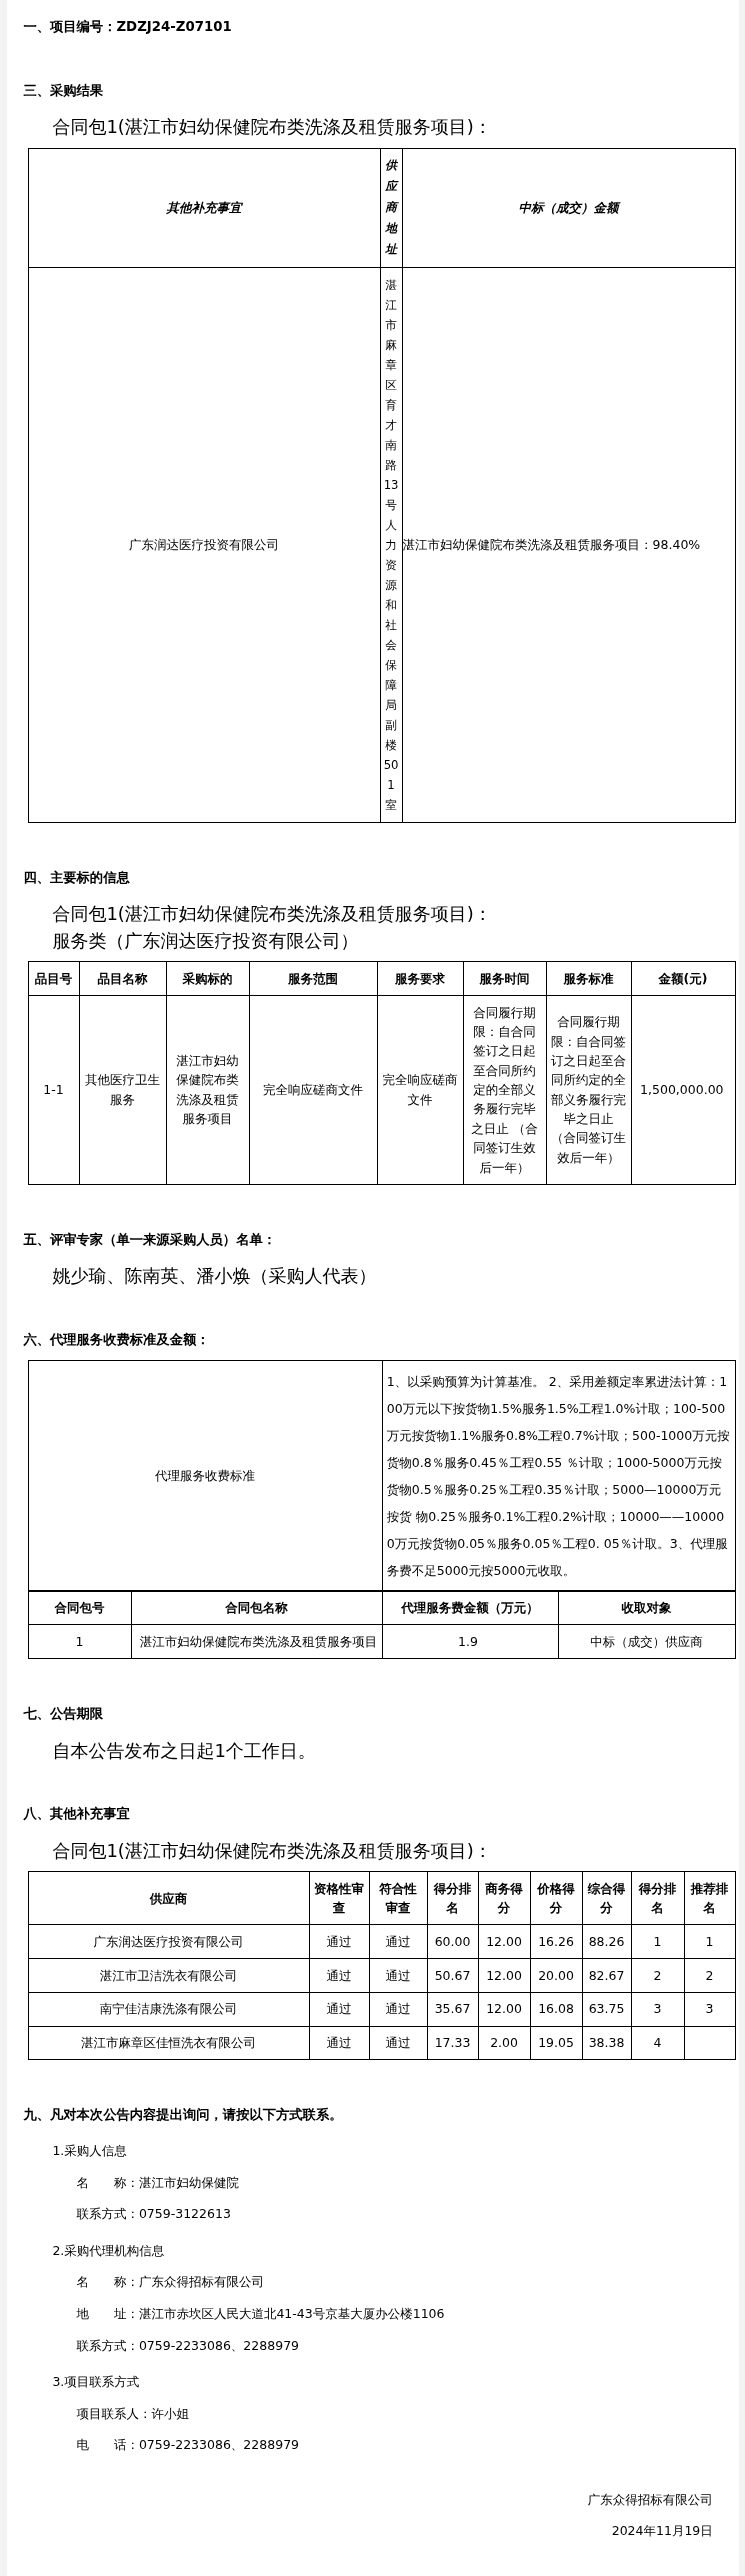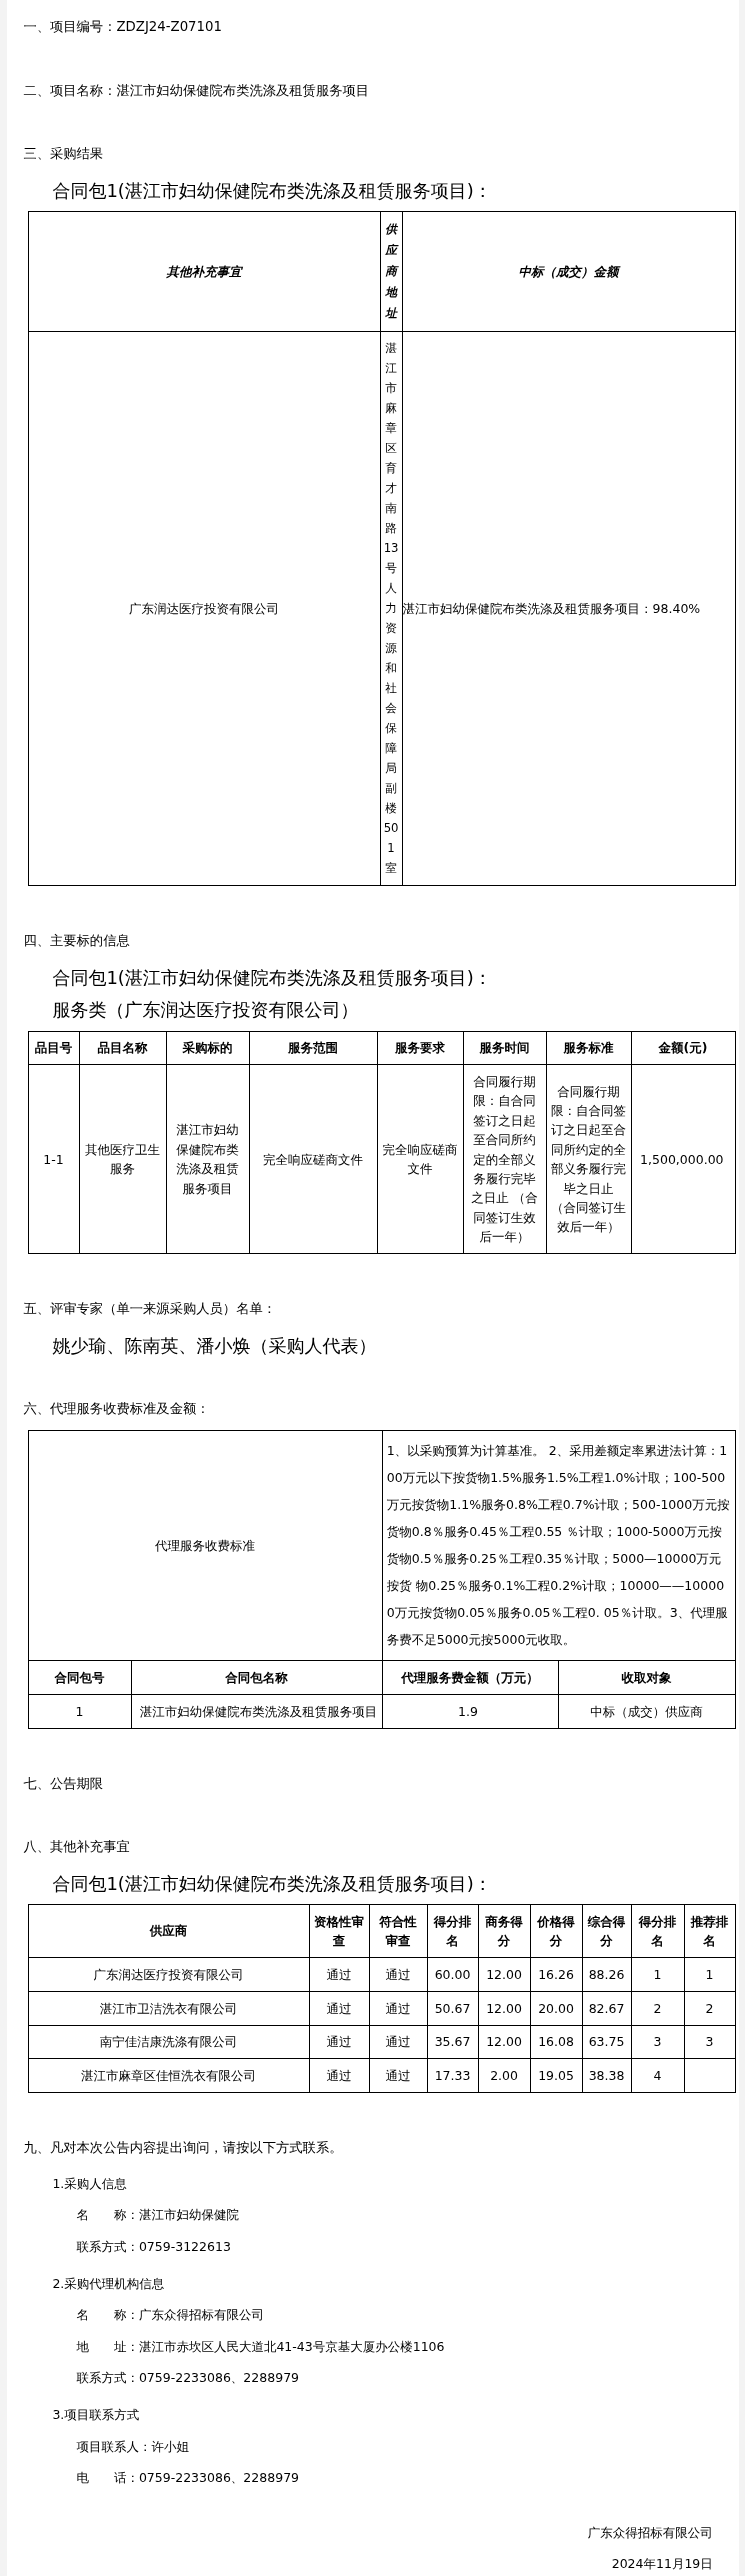--- a/index.html
+++ b/index.html
@@ -1,23 +1,23 @@
 <!DOCTYPE html>
 <html style="font-size:13.3px"><head>
 <meta charset="utf-8">
 <style>
   * { box-sizing: border-box; }
   html, body { margin: 0; padding: 0; }
   body { background: #f3f3f3; font-family: "DejaVu Sans", sans-serif; color: #000; }
   .page { width: 732px; margin: 0 6.7px; background: #ffffff; padding: 16.7px 9.2px 35px 16.7px; }
 
-  h2.sec { font-size: 13.3px; font-weight: normal; margin: 46px 0 0 0; line-height: 17.5px; }
+  h2.sec { font-size: 13.3px; font-weight: bold; margin: 46px 0 0 0; line-height: 17.5px; }
   h2.sec.first { margin-top: 1.7px; }
   .para { font-size: 18px; margin: 20px 0 0 29px; line-height: 16.7px; }
-  .para.tight { margin-top: 16px; }
+  .para.tight { margin-top: 10px; }
 
   table.doc { border-collapse: collapse; table-layout: fixed; width: 706px; margin: 11.7px 0 0 4.2px; }
   table.doc th, table.doc td {
     border: 0.8px solid #000; font-size: 12.5px; font-weight: normal;
     text-align: center; vertical-align: middle; word-break: break-all;
     padding: 6.7px 4.2px; line-height: 1.55;
   }
   table.doc th { font-weight: bold; }
 
   
@@ -54,21 +54,20 @@
   .attachments { margin: 38px 0 0 1.7px; }
   .attach-label { font-size: 11.7px; color: #333333; line-height: 15px; }
   .attach-link { display: block; font-size: 12px; color: #4a90e2; text-decoration: none; margin: 7.5px 0 0 27.5px; line-height: 15px; cursor: pointer; }
 </style>
 </head>
 <body>
 
 <div class="page">
 
   <h2 class="sec first">一、项目编号：ZDZJ24-Z07101</h2>
-  <h2 class="sec">二、项目名称：湛江市妇幼保健院布类洗涤及租赁服务项目</h2>
 
   <h2 class="sec">三、采购结果</h2>
   <p class="para">合同包1(湛江市妇幼保健院布类洗涤及租赁服务项目)：</p>
 
   <table class="doc t1">
     <colgroup>
         <col style="width:352px">
         <col style="width:22px">
         <col style="width:333px">
       </colgroup>
@@ -160,20 +159,21 @@
     <tr>
       <td>1</td>
       <td class="pkg-name">湛江市妇幼保健院布类洗涤及租赁服务项目</td>
       <td class="money">1.9</td>
       <td>中标（成交）供应商</td>
     </tr>
   </tbody>
     </table>
 
   <h2 class="sec">七、公告期限</h2>
+  <p class="para">自本公告发布之日起1个工作日。</p>
 
   <h2 class="sec">八、其他补充事宜</h2>
   <p class="para">合同包1(湛江市妇幼保健院布类洗涤及租赁服务项目)：</p>
 
   <table class="doc t4">
     <colgroup>
       <col style="width:281px">
         <col style="width:60px">
         <col style="width:58px">
         <col style="width:51px">

